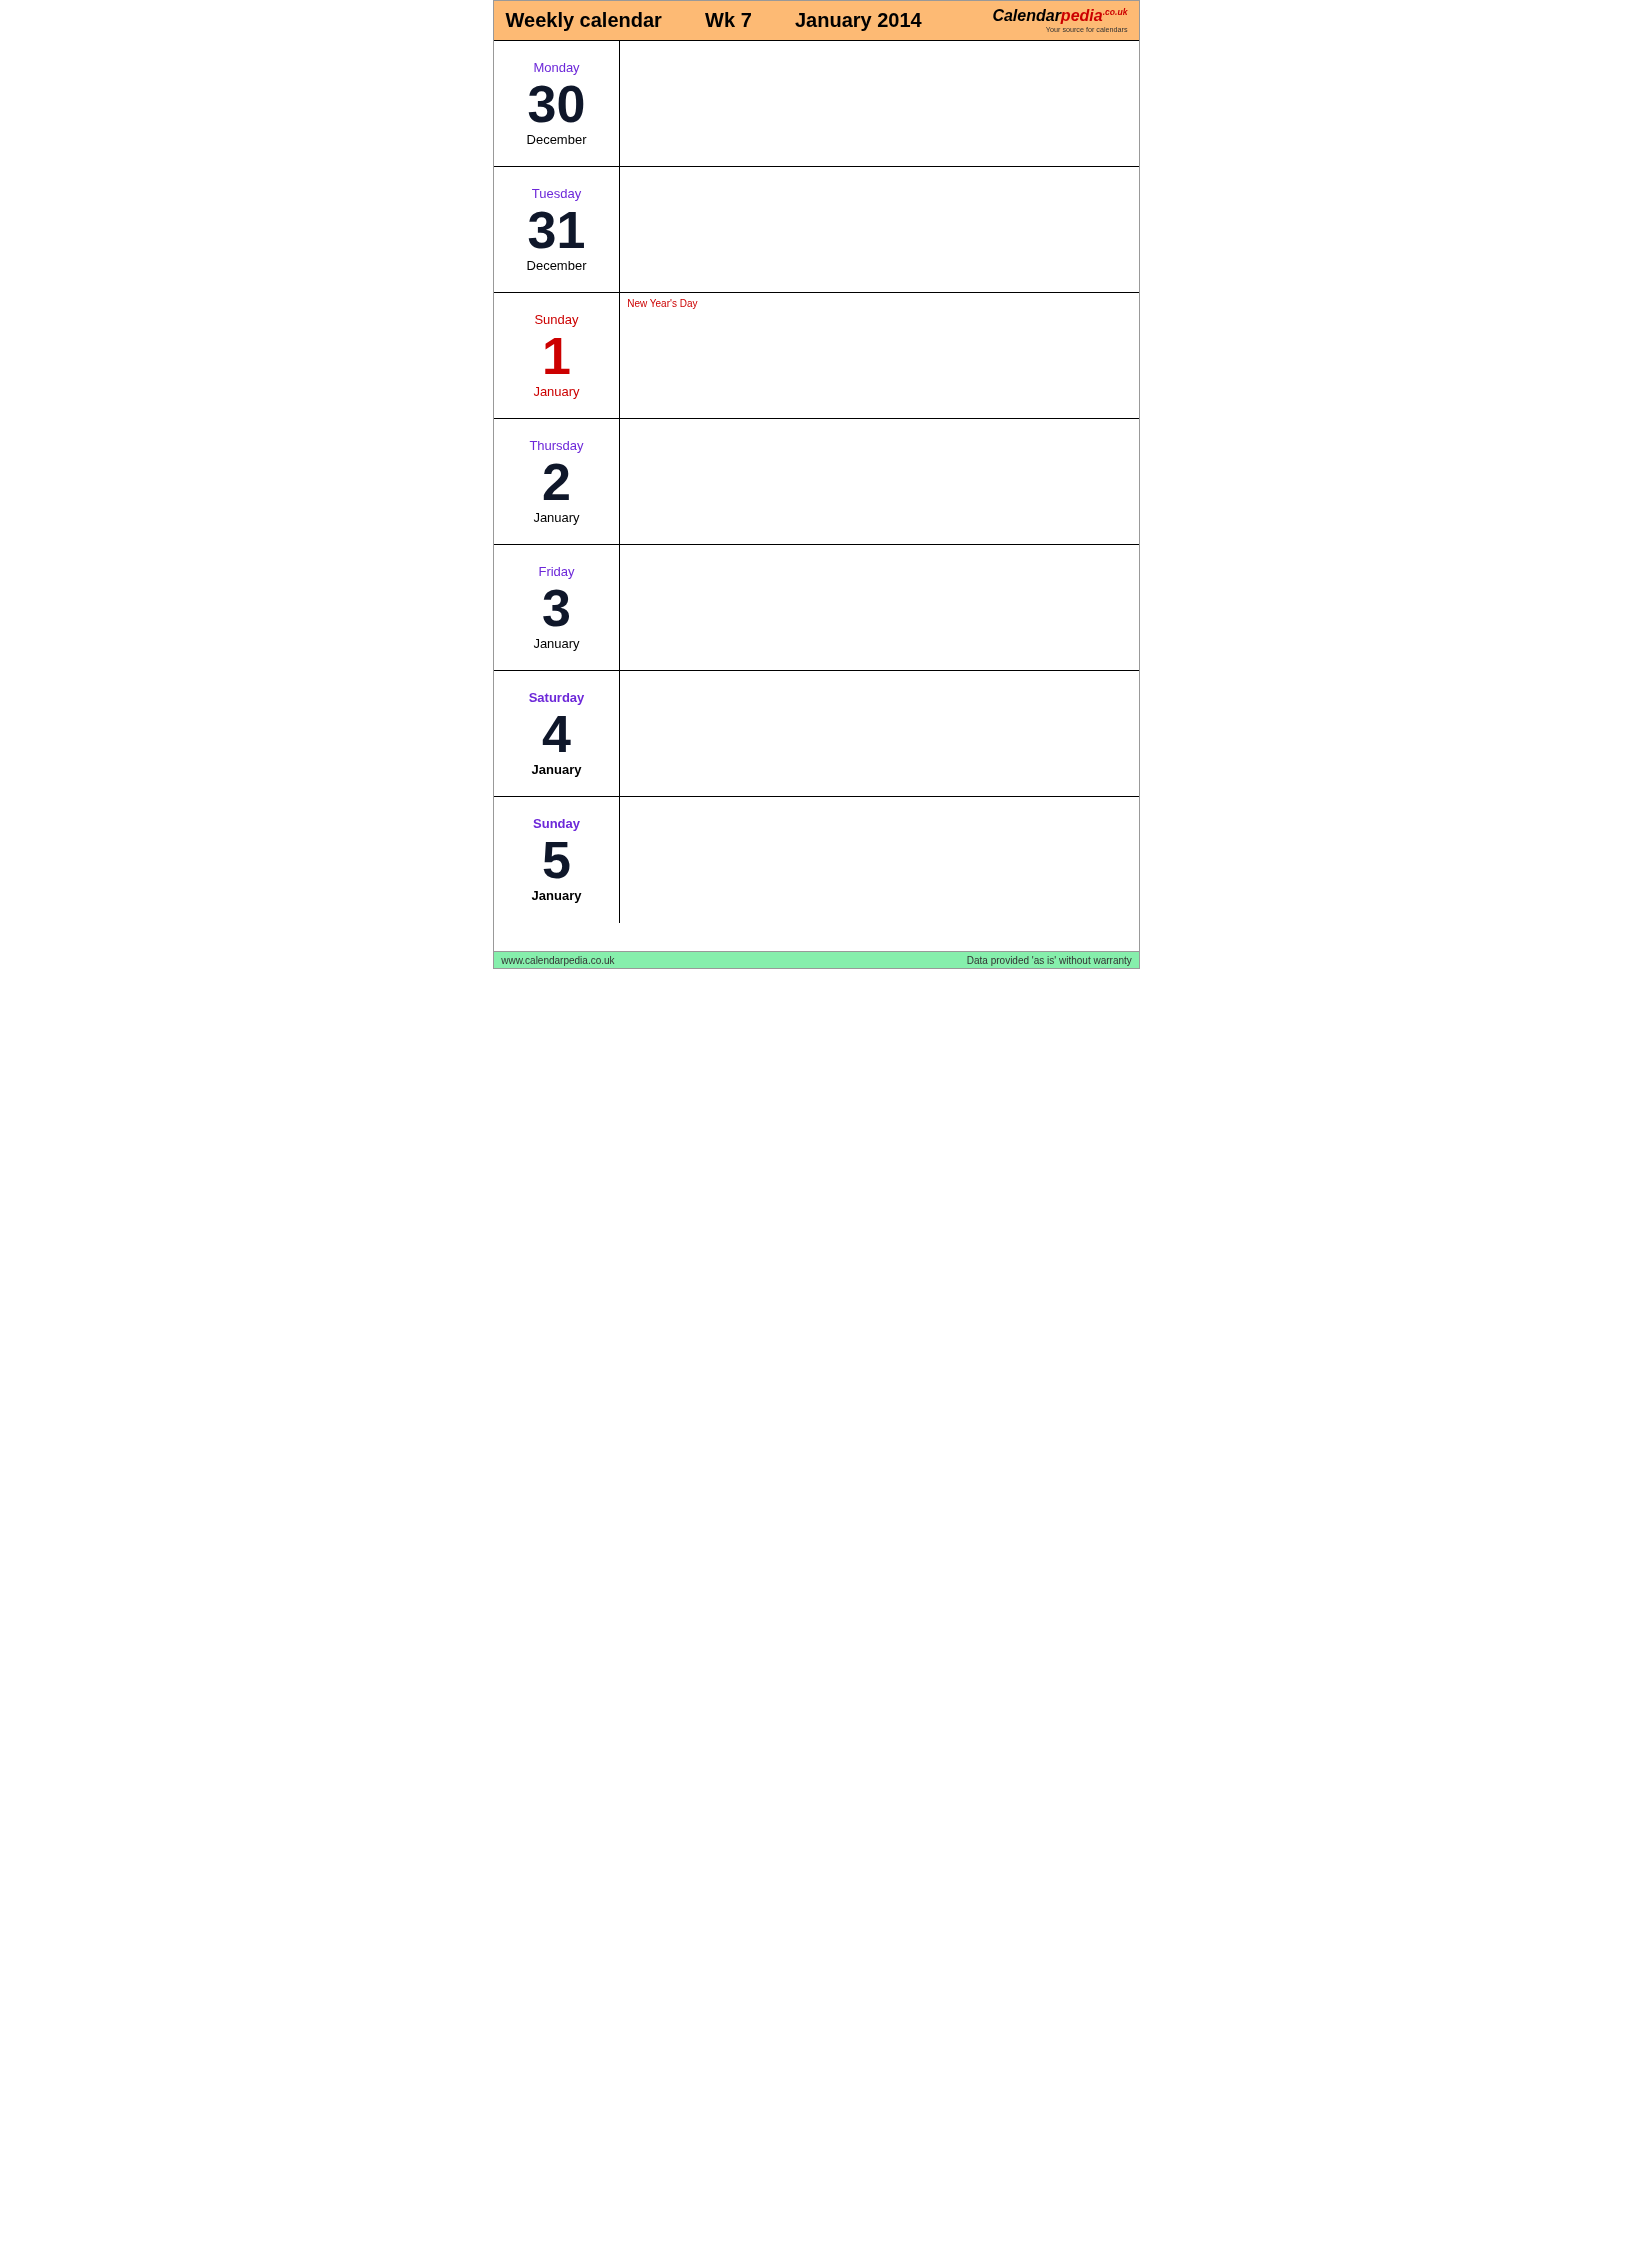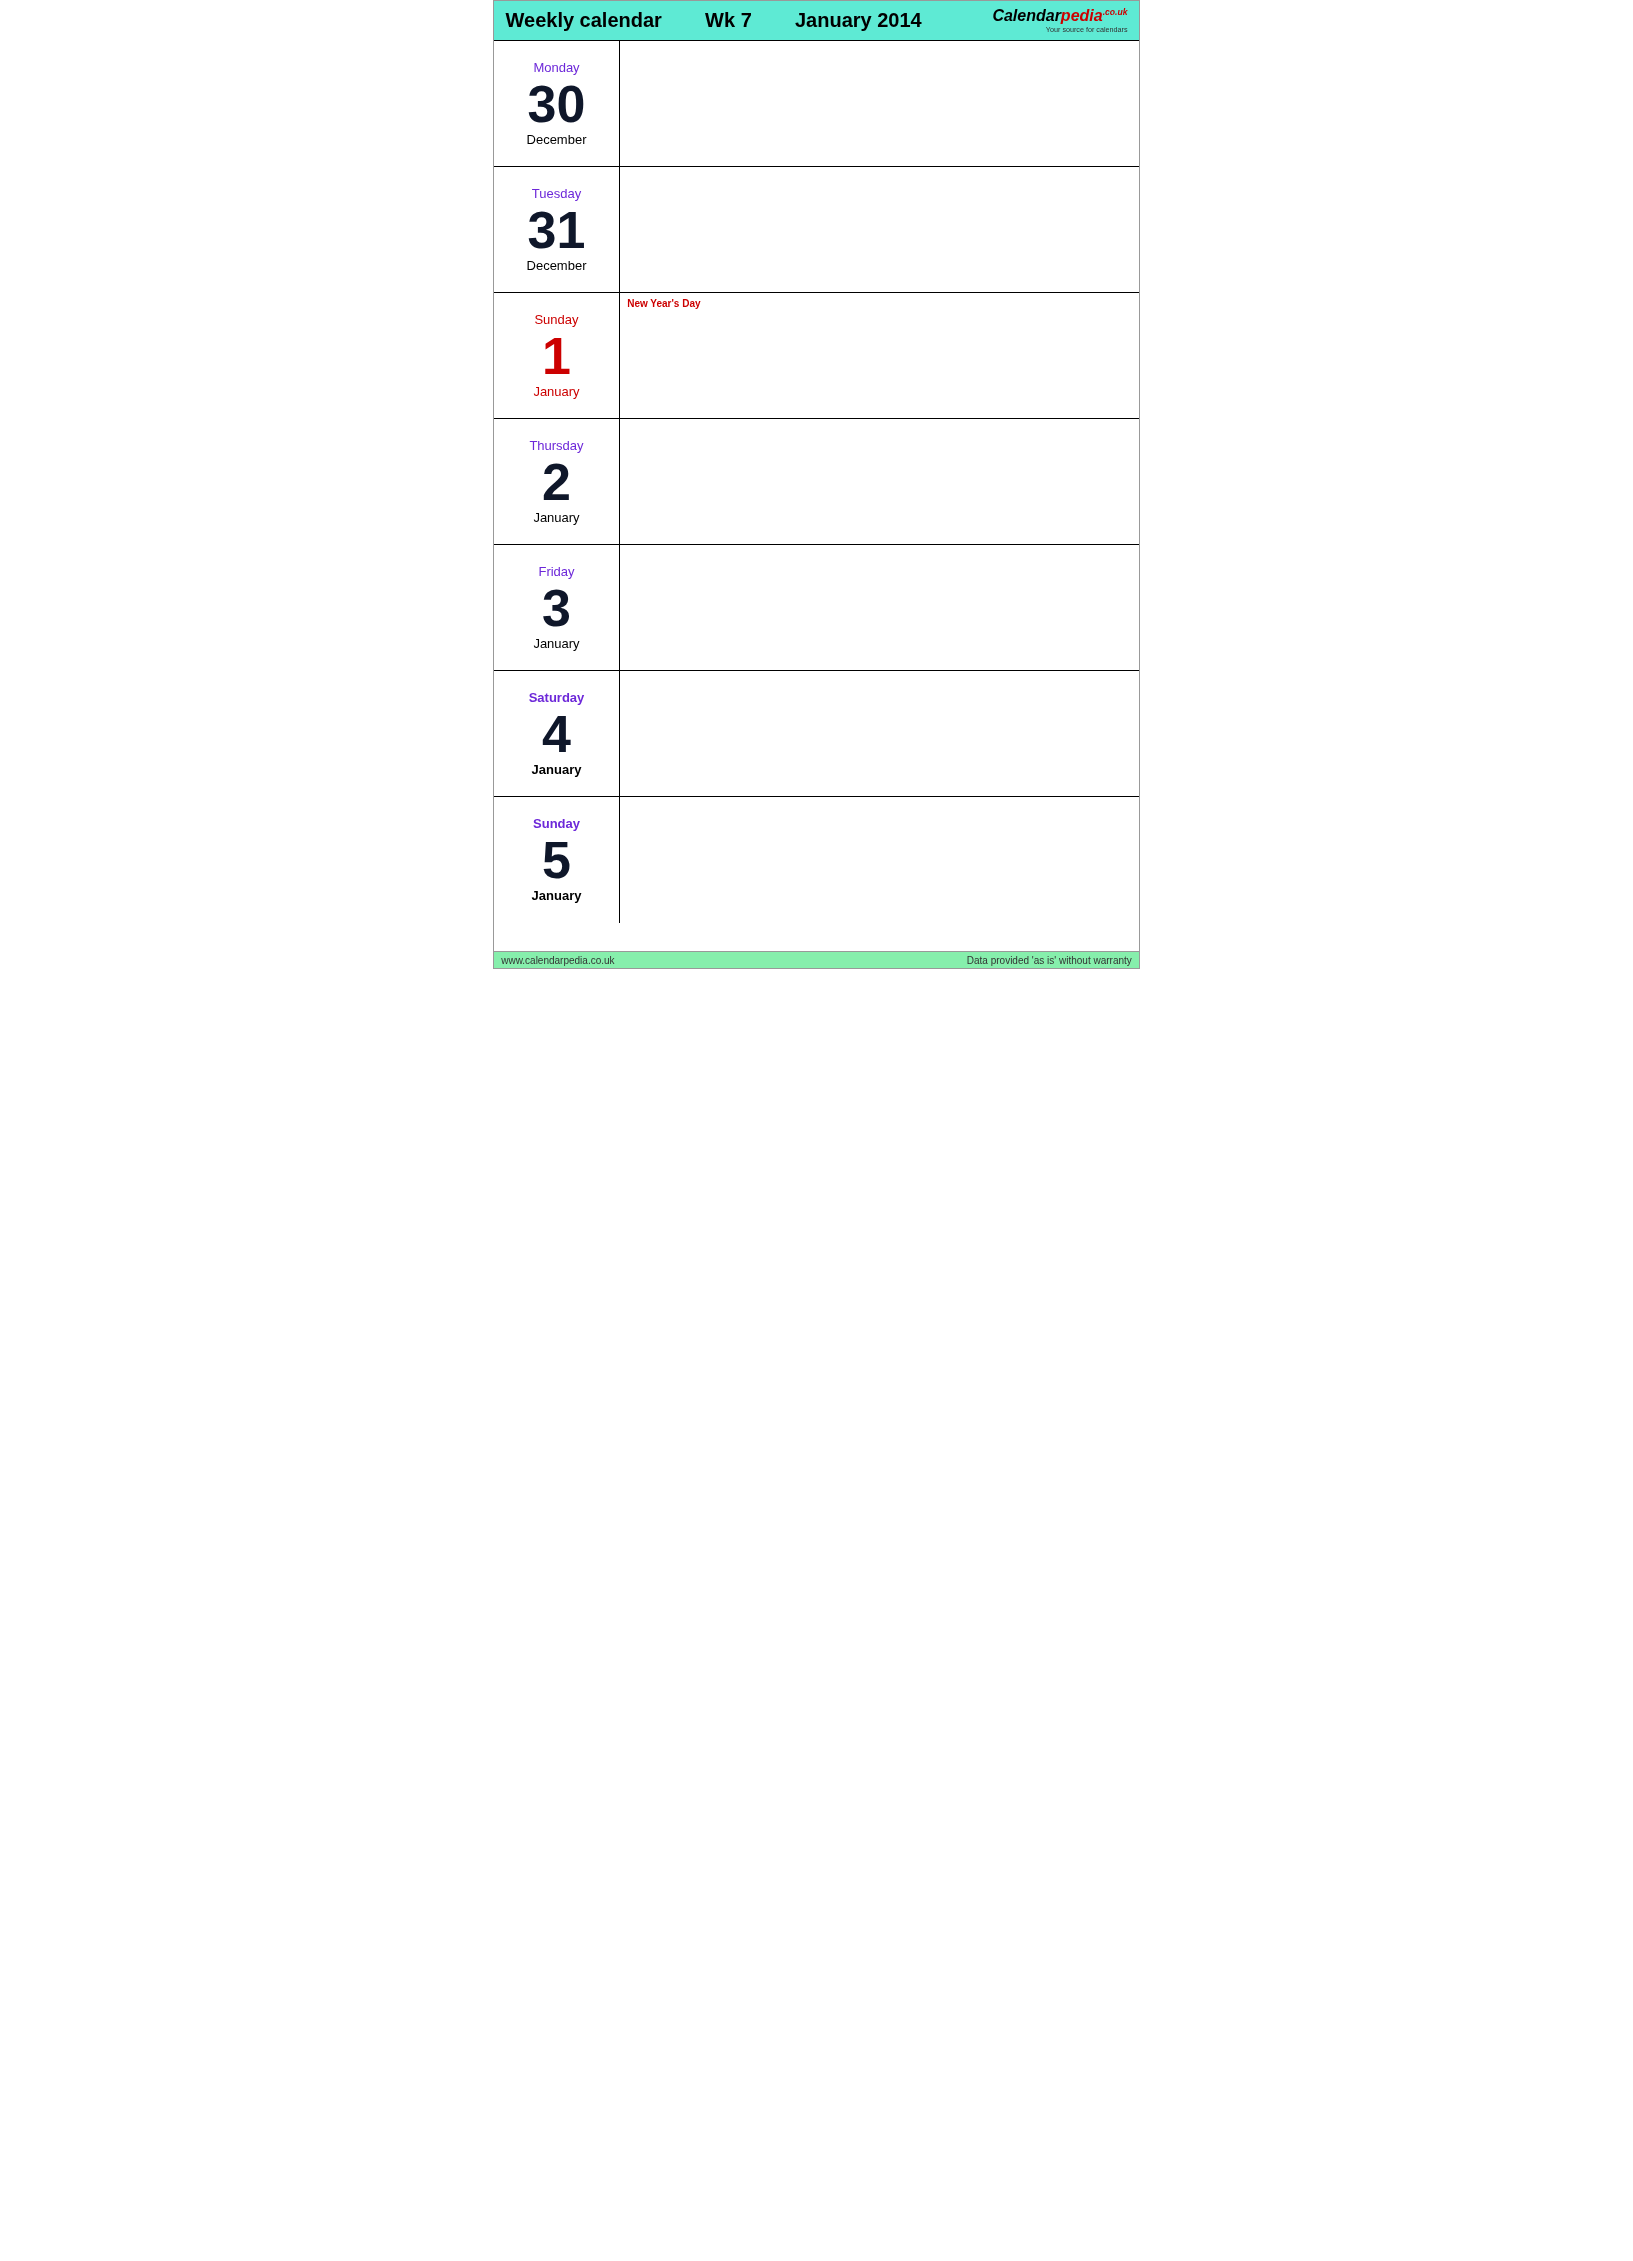--- a/index.html
+++ b/index.html
@@ -21,21 +21,21 @@
       border: 0.7px solid #999;
     }
 
     
     .header {
       display: flex;
       align-items: center;
       justify-content: space-between;
       padding: 5.7px 11.5px;
       border-bottom: 1.4px solid #000;
-      background: #5eead4;
+      background: #fdba74;
     }
 
     .header-title {
       font-size: 20px;
       font-weight: bold;
       color: #000;
     }
 
     .header-wk {
       font-size: 20px;
@@ -147,21 +147,21 @@
 
     .day-content {
       flex: 1;
       padding: 4.3px 7.2px;
       position: relative;
     }
 
     .holiday-label {
       color: #cc0000;
       font-size: 10px;
-      font-weight: bold;
+      font-weight: normal;
     }
 
     
     .footer {
       display: flex;
       justify-content: space-between;
       padding: 2.9px 7.2px;
       border-top: 0.7px solid #999;
       font-size: 10px;
       color: #333;

